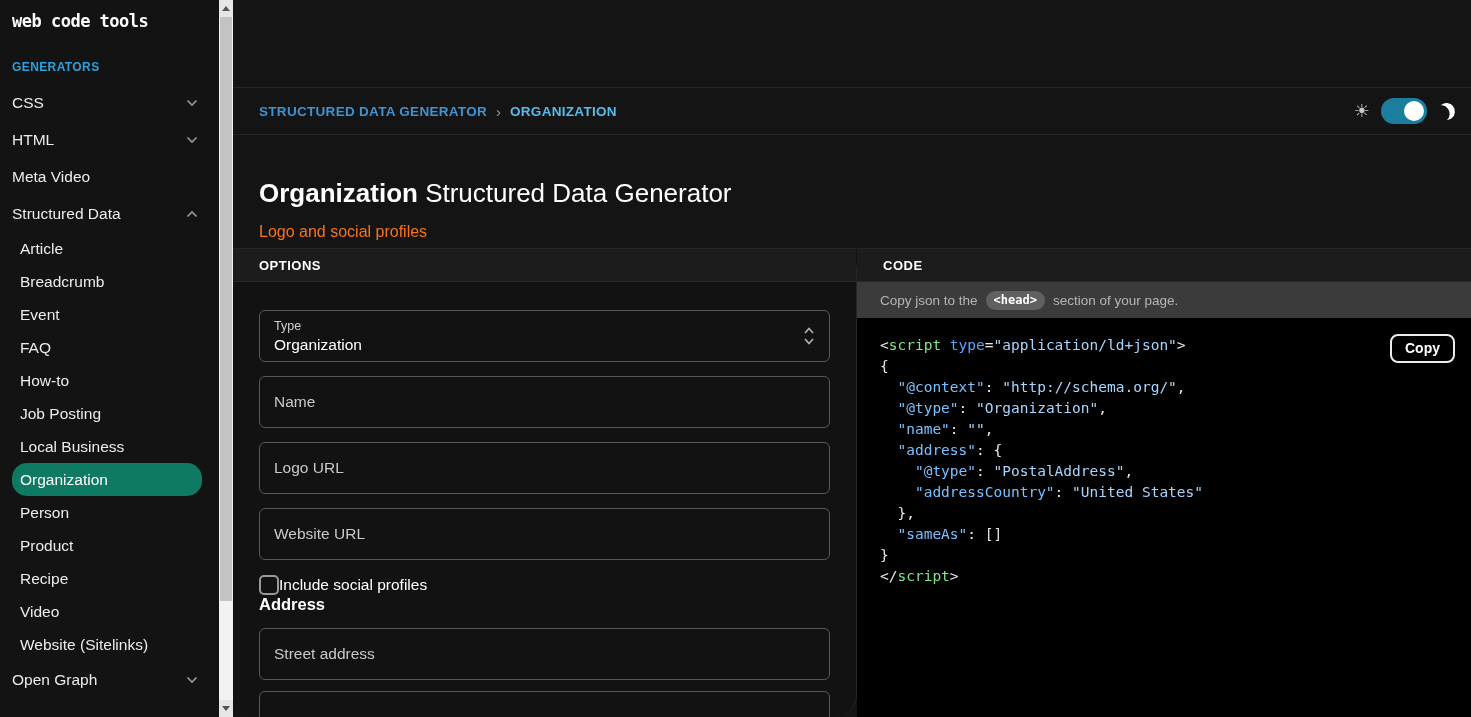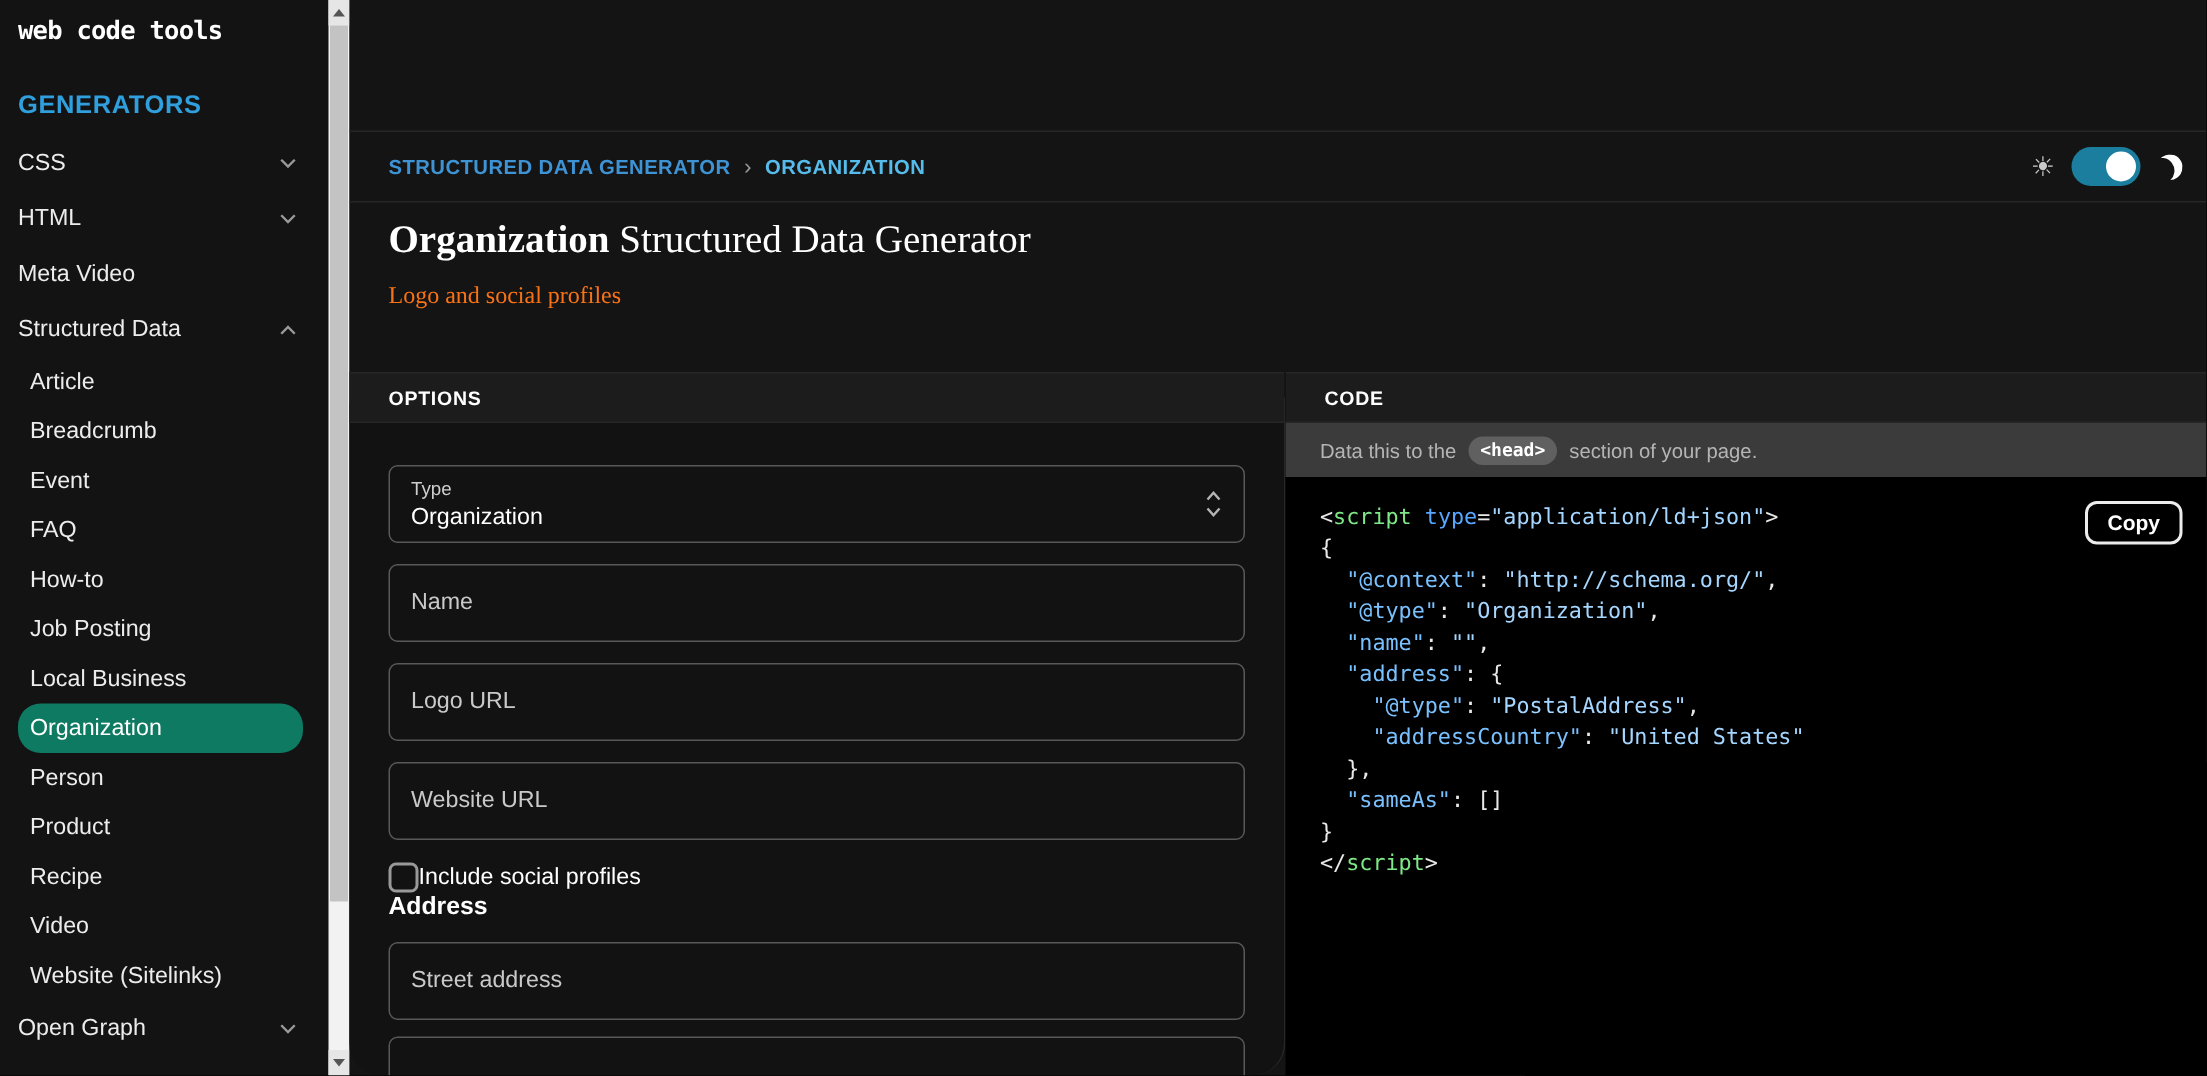--- a/index.html
+++ b/index.html
@@ -3,21 +3,21 @@
 <meta charset="utf-8">
 <style>
   * { margin:0; padding:0; box-sizing:border-box; }
   html,body { background:#000; }
   body { font-family:"Liberation Sans", sans-serif; }
   .app { position:relative; width:1471px; height:717px; overflow:hidden; background:#141414; }
 
   
   .sidebar { position:absolute; left:0; top:0; width:219px; height:717px; background:#131313; color:#ececec; }
   .sidebar-logo { padding:11px 12px 0 12px; font-family:"DejaVu Sans Mono", monospace; font-weight:bold; font-size:17px; color:#fff; letter-spacing:-0.5px; }
-  .side-section { margin:29px 0 10px 0; padding-left:12px; font-size:17px; font-weight:bold; letter-spacing:0.4px; color:var(--accent-blue,#2f9fdd); }
+  .side-section { margin:29px 0 10px 0; padding-left:12px; font-size:12px; font-weight:bold; letter-spacing:0.4px; color:var(--accent-blue,#2f9fdd); }
   .side-item { position:relative; height:37px; display:flex; align-items:center; padding-left:12px; font-size:15.5px; color:#ececec; cursor:pointer; }
   .side-item.sub { height:33px; padding-left:20px; }
   .side-item.active { background:var(--active-green,#0d7a61); margin:0 17px 0 12px; padding-left:8px; border-radius:15px; color:#fff; }
   .chev { position:absolute; right:20px; top:50%; transform:translateY(-50%); line-height:0; }
   .chev.up { transform:translateY(-50%) rotate(180deg); }
 
   
   .scrollbar { position:absolute; left:219px; top:0; width:14px; height:717px; background:#f2f2f2; }
   .sb-arrow { position:absolute; left:0; width:14px; height:17px; display:flex; align-items:center; justify-content:center; background:#e6e6e6; cursor:pointer; }
   .sb-arrow.up { top:0; }
@@ -33,21 +33,21 @@
   .crumb1 { color:var(--crumb-blue,#3e93d4); font-size:13.5px; font-weight:bold; letter-spacing:0.3px; cursor:pointer; }
   .crumb-sep { color:#9a9a9a; margin:0 9px; font-size:15px; }
   .crumb2 { color:var(--crumb-blue-light,#55bceb); font-size:13.5px; font-weight:bold; letter-spacing:0.3px; }
 
   .theme-group { margin-left:auto; display:flex; align-items:center; gap:11px; }
   .sun-icon { color:#c9c9c9; font-size:18px; line-height:1; }
   .toggle { position:relative; width:46px; height:26px; border-radius:13px; background:var(--toggle-teal,#1b7e9e); cursor:pointer; }
   .toggle-knob { position:absolute; right:3px; top:3px; width:20px; height:20px; border-radius:50%; background:#fff; }
   .moon-icon { width:17px; height:17px; border-radius:50%; box-shadow:inset -5px 3px 0 0 #fff; transform:rotate(8deg); }
 
-  .title-section { position:absolute; top:119px; left:0; right:0; height:112px; padding:26px 0 0 26px;font-family:Liberation Serif, serif; }
+  .title-section { position:absolute; top:152px; left:0; right:0; height:112px; padding:26px 0 0 26px; }
   .page-title { color:#fff; font-size:26px; font-weight:400; }
   .page-title .tb { font-weight:bold; }
   .page-subtitle { margin-top:14px; color:#f97316; font-size:16px; }
 
   
   .panels { position:absolute; top:248px; left:0; right:0; bottom:0; display:flex; }
   .panel-header { height:34px; background:#1c1c1c; border-top:1px solid #262626; border-bottom:1px solid #262626; display:flex; align-items:center; padding-left:26px; color:#fff; font-size:13px; font-weight:bold; letter-spacing:0.5px; }
   .options-panel { width:624px; border-right:1px solid #272727; background:#121212;border-radius:22px; }
   .code-panel { flex:1; background:#000000; }
 
@@ -212,21 +212,21 @@
           <div class="group-heading">Address</div>
           <input class="text-input street-input" placeholder="Street address" style="">
           <input class="text-input partial-input" style="">
         </div>
       </section>
 
       <section class="code-panel">
         <div class="panel-header">CODE</div>
         <div class="code-body">
           <div class="note-bar">
-            <span>Data this to the</span>
+            <span>Copy json to the</span>
             <span class="head-badge">&lt;head&gt;</span>
             <span>section of your page.</span>
           </div>
           <div class="code-block">
               <div class="code-line"><span class="tok-p">&lt;</span><span class="tok-tag">script</span><span class="tok-p"> </span><span class="tok-attr">type</span><span class="tok-p">=</span><span class="tok-str">"application/ld+json"</span><span class="tok-p">&gt;</span></div>
               <div class="code-line"><span class="tok-p">{</span></div>
               <div class="code-line"><span class="tok-p">  </span><span class="tok-key">"@context"</span><span class="tok-p">: </span><span class="tok-str">"http://schema.org/"</span><span class="tok-p">,</span></div>
               <div class="code-line"><span class="tok-p">  </span><span class="tok-key">"@type"</span><span class="tok-p">: </span><span class="tok-str">"Organization"</span><span class="tok-p">,</span></div>
               <div class="code-line"><span class="tok-p">  </span><span class="tok-key">"name"</span><span class="tok-p">: </span><span class="tok-str">""</span><span class="tok-p">,</span></div>
               <div class="code-line"><span class="tok-p">  </span><span class="tok-key">"address"</span><span class="tok-p">: {</span></div>

